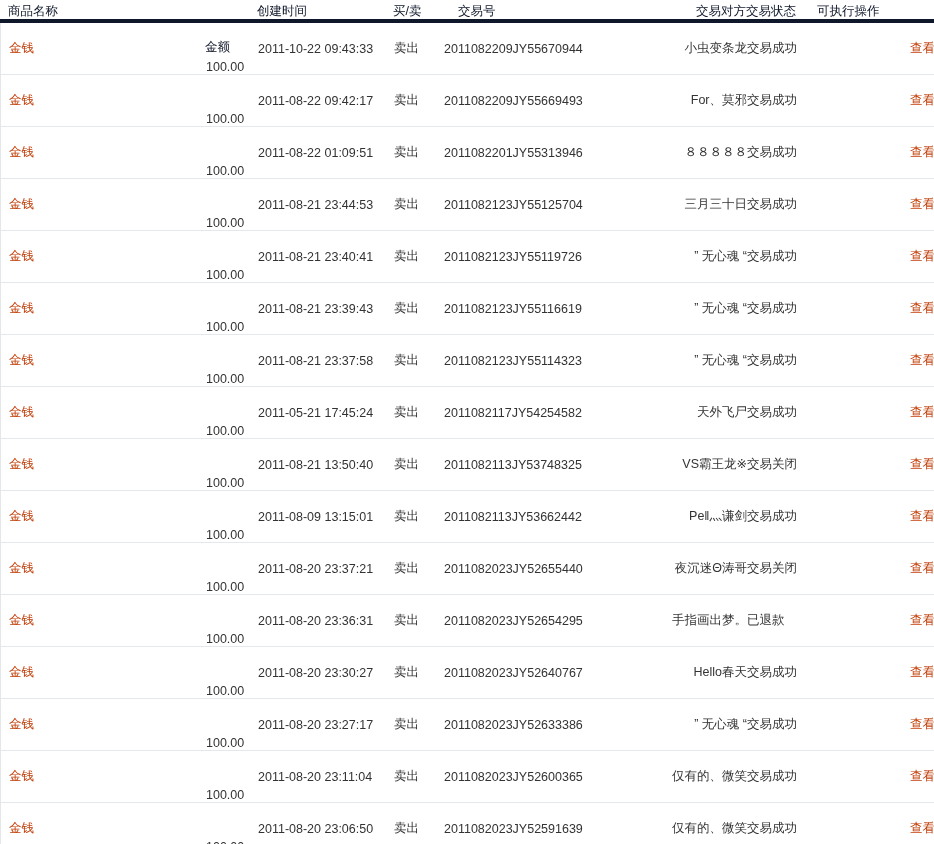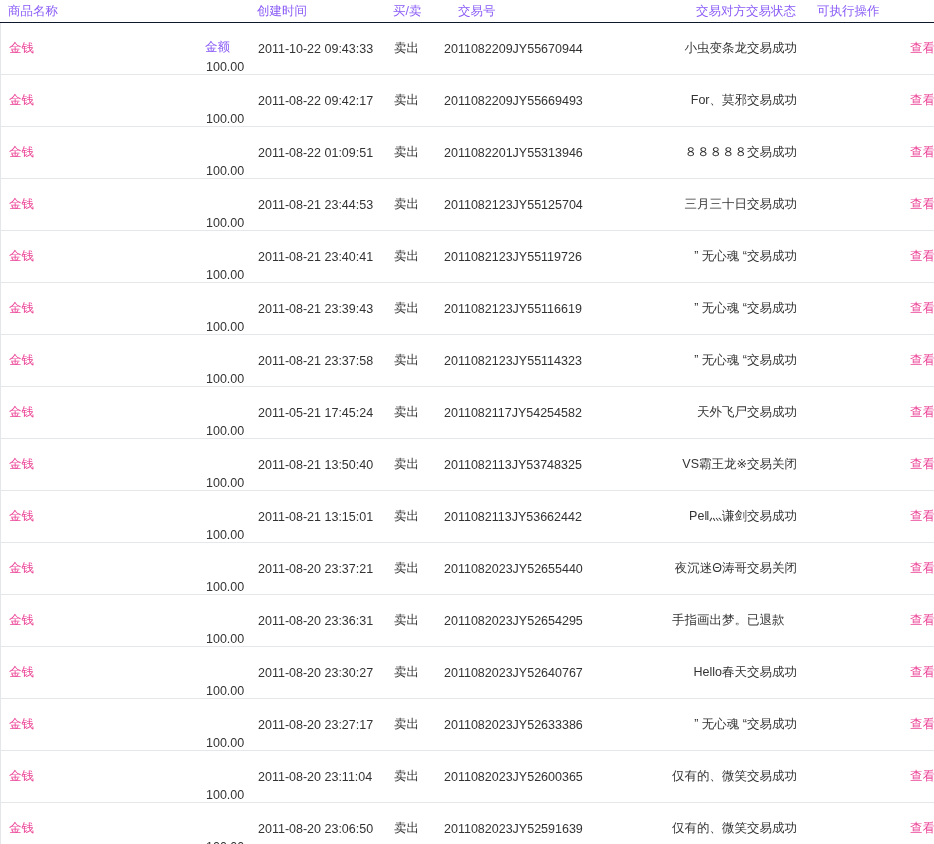--- a/index.html
+++ b/index.html
@@ -1,34 +1,34 @@
 <!DOCTYPE html>
 <html><head>
 <meta charset="utf-8">
 <style>
   html,body{margin:0;padding:0;background:#ffffff;}
   *{box-sizing:border-box;}
   body{font-family:"Liberation Sans","DejaVu Sans",sans-serif;font-size:12.5px;color:#333333;}
   .table{width:934px;height:844px;overflow:hidden;background:#fff;}
   .hrow{display:flex;align-items:flex-start;height:23px;padding-top:3px;
-        border-bottom:1px solid #0f172a;color:#8b5cf6;}
+        border-bottom:4px solid #0f172a;color:#0f172a;}
   .tbody{border-left:1px solid #e3e7ea;}
   .row{display:flex;align-items:center;height:52px;border-bottom:1px solid #e4e8eb;}
   .cell{flex:none;white-space:nowrap;overflow:hidden;}
   .c1{width:205px;padding-left:8px;}
   .c2{width:52px;text-align:left;margin-top:36px;}
   .c3{width:136px;}
   .c4{width:50px;}
   .c5{width:143px;}
   .c5h{padding-left:15px;}
   .c6{width:160px;text-align:right;}
   .c7{width:71px;}
   .c8{width:117px;}
   .c8b{padding-left:13px;text-align:right;}
-  a.lnk{color:#ec4899;text-decoration:none;cursor:pointer;}
+  a.lnk{color:#c2410c;text-decoration:none;cursor:pointer;}
   .num{letter-spacing:0;}
 </style>
 </head>
 <body>
 
 <div class="table">
 
   <div class="hrow">
     <div class="cell c1">商品名称</div>
     <div class="cell c2">金额</div>
@@ -174,21 +174,21 @@
       <div class="cell c8 c8b">
         <a class="lnk">查看</a>
       </div>
     </div>
 
     <div class="row">
       <div class="cell c1">
         <a class="lnk">金钱</a>
       </div>
       <div class="cell c2 num">100.00</div>
-      <div class="cell c3 num">2011-08-21 13:15:01</div>
+      <div class="cell c3 num">2011-08-09 13:15:01</div>
       <div class="cell c4">卖出</div>
       <div class="cell c5 num">2011082113JY53662442</div>
       <div class="cell c6">Pe‖灬谦剑</div>
       <div class="cell c7">交易成功</div>
       <div class="cell c8 c8b">
         <a class="lnk">查看</a>
       </div>
     </div>
 
     <div class="row">

